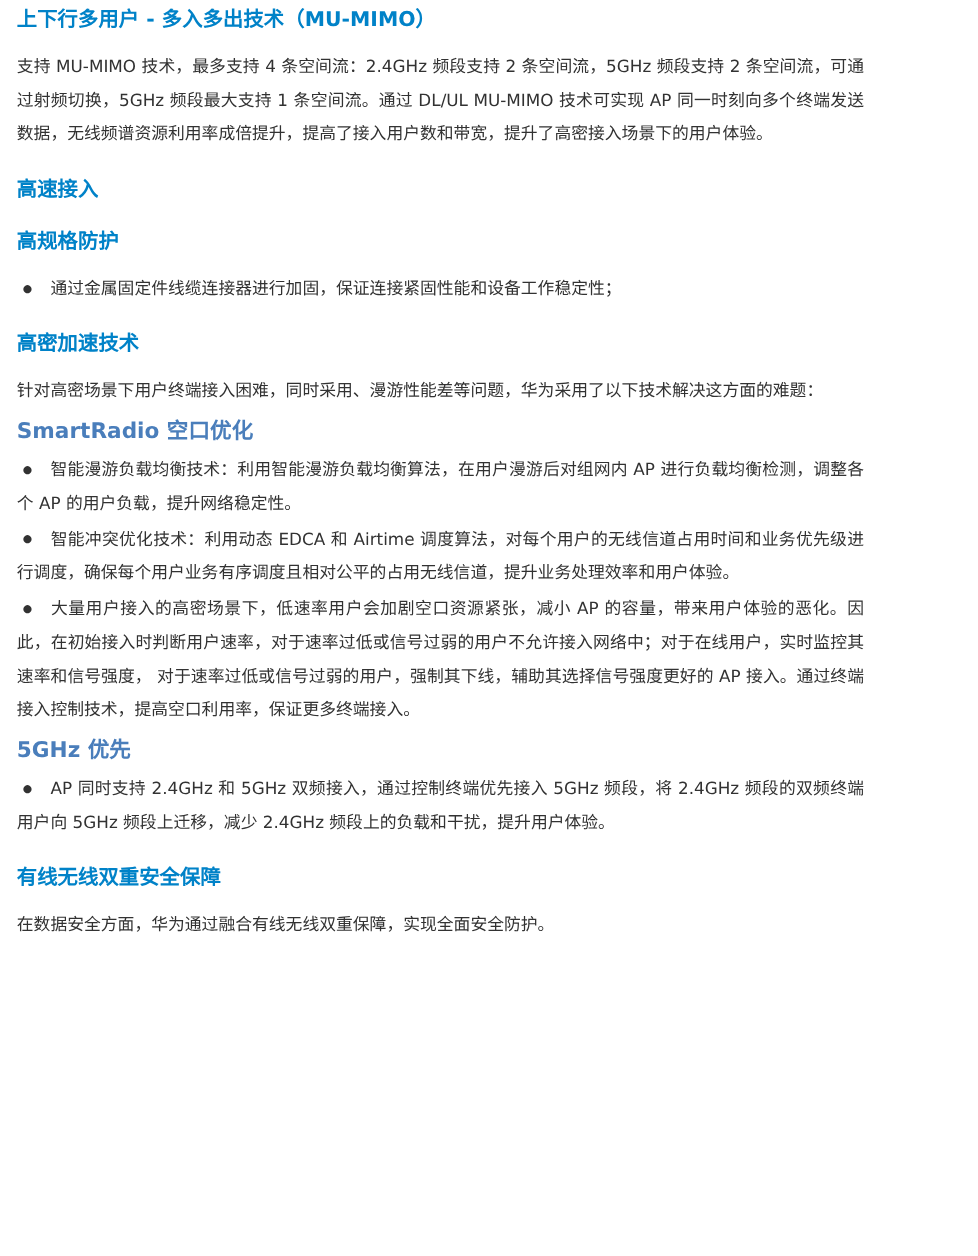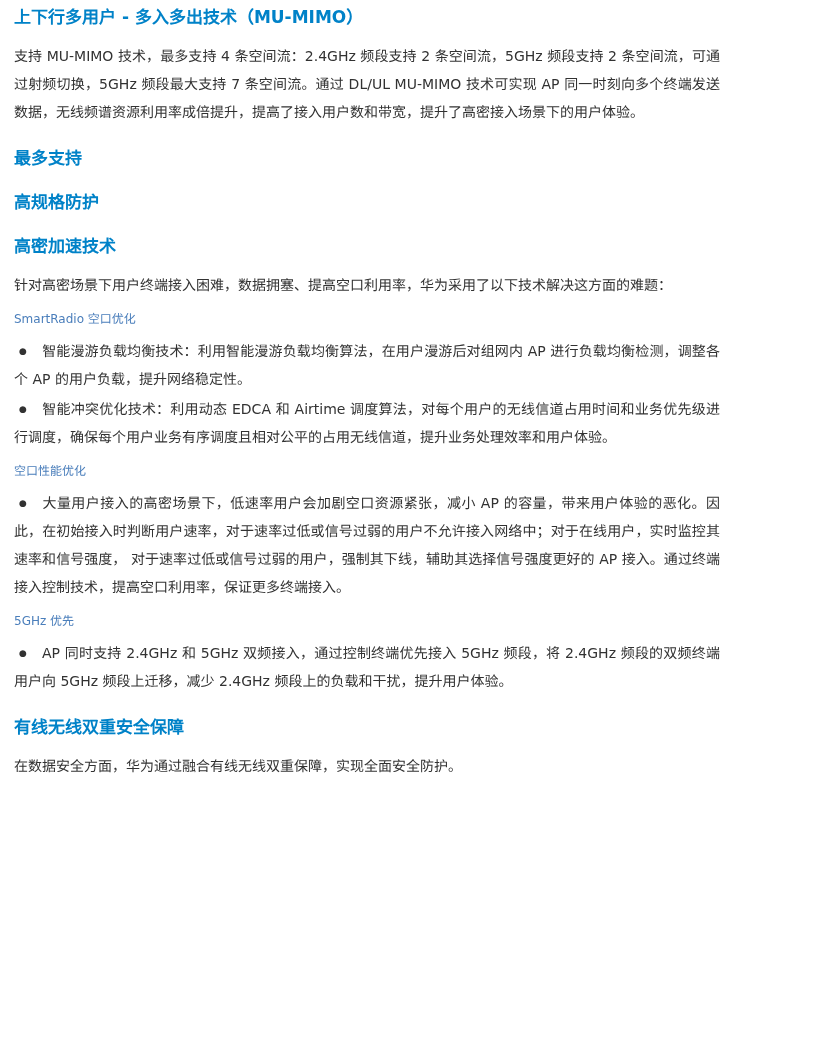--- a/index.html
+++ b/index.html
@@ -26,23 +26,23 @@
     margin: 20px 0 13px 0;
     font-size: 17px;
     line-height: 24px;
     font-weight: 700;
     color: var(--heading, #0082c8);
   }
   main.doc h2.h1:first-child { margin-top: 0; }
   
   main.doc h3.h2 {
     margin: 8px 0 6px 0;
-    font-size: 12px;
+    font-size: 18px;
     line-height: 24px;
-    font-weight: 400;
+    font-weight: 700;
     color: var(--subheading, #4a7ebb);
   }
   
   main.doc p.p,
   main.doc p.bullet {
     margin: 0 0 2px 0;
     text-align: justify;
     text-justify: inter-ideograph;
   }
   main.doc p.bullet .dot {
@@ -53,27 +53,27 @@
     font-size: 9px;
     vertical-align: 2px;
     color: var(--body, #323232);
   }
 </style>
 </head>
 <body>
 
 <main class="doc">
     <h2 class="h1">上下行多用户 - 多入多出技术（MU-MIMO）</h2>
-    <p class="p">支持 MU-MIMO 技术，最多支持 4 条空间流：2.4GHz 频段支持 2 条空间流，5GHz 频段支持 2 条空间流，可通过射频切换，5GHz 频段最大支持 7 条空间流。通过 DL/UL MU-MIMO 技术可实现 AP 同一时刻向多个终端发送数据，无线频谱资源利用率成倍提升，提高了接入用户数和带宽，提升了高密接入场景下的用户体验。</p>
-    <h2 class="h1">最多支持</h2>
+    <p class="p">支持 MU-MIMO 技术，最多支持 4 条空间流：2.4GHz 频段支持 2 条空间流，5GHz 频段支持 2 条空间流，可通过射频切换，5GHz 频段最大支持 1 条空间流。通过 DL/UL MU-MIMO 技术可实现 AP 同一时刻向多个终端发送数据，无线频谱资源利用率成倍提升，提高了接入用户数和带宽，提升了高密接入场景下的用户体验。</p>
+    <h2 class="h1">高速接入</h2>
     <h2 class="h1">高规格防护</h2>
+    <p class="bullet"><span class="dot">●</span><span>通过金属固定件线缆连接器进行加固，保证连接紧固性能和设备工作稳定性；</span></p>
     <h2 class="h1">高密加速技术</h2>
-    <p class="p">针对高密场景下用户终端接入困难，数据拥塞、提高空口利用率，华为采用了以下技术解决这方面的难题：</p>
+    <p class="p">针对高密场景下用户终端接入困难，同时采用、漫游性能差等问题，华为采用了以下技术解决这方面的难题：</p>
     <h3 class="h2">SmartRadio 空口优化</h3>
     <p class="bullet"><span class="dot">●</span><span>智能漫游负载均衡技术：利用智能漫游负载均衡算法，在用户漫游后对组网内 AP 进行负载均衡检测，调整各个 AP 的用户负载，提升网络稳定性。</span></p>
     <p class="bullet"><span class="dot">●</span><span>智能冲突优化技术：利用动态 EDCA 和 Airtime 调度算法，对每个用户的无线信道占用时间和业务优先级进行调度，确保每个用户业务有序调度且相对公平的占用无线信道，提升业务处理效率和用户体验。</span></p>
-    <h3 class="h2">空口性能优化</h3>
     <p class="bullet"><span class="dot">●</span><span>大量用户接入的高密场景下，低速率用户会加剧空口资源紧张，减小 AP 的容量，带来用户体验的恶化。因此，在初始接入时判断用户速率，对于速率过低或信号过弱的用户不允许接入网络中；对于在线用户，实时监控其速率和信号强度， 对于速率过低或信号过弱的用户，强制其下线，辅助其选择信号强度更好的 AP 接入。通过终端接入控制技术，提高空口利用率，保证更多终端接入。</span></p>
     <h3 class="h2">5GHz 优先</h3>
     <p class="bullet"><span class="dot">●</span><span>AP 同时支持 2.4GHz 和 5GHz 双频接入，通过控制终端优先接入 5GHz 频段，将 2.4GHz 频段的双频终端用户向 5GHz 频段上迁移，减少 2.4GHz 频段上的负载和干扰，提升用户体验。</span></p>
     <h2 class="h1">有线无线双重安全保障</h2>
     <p class="p">在数据安全方面，华为通过融合有线无线双重保障，实现全面安全防护。</p>
   </main>
 
 </body></html>

